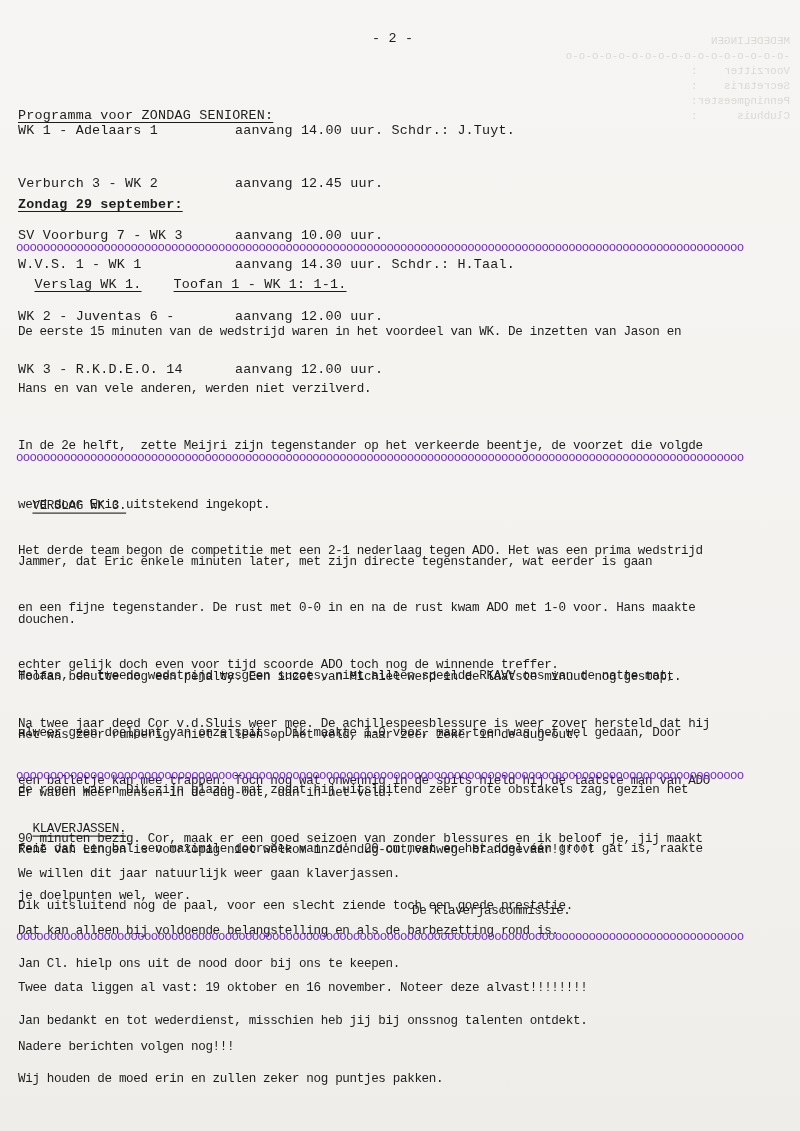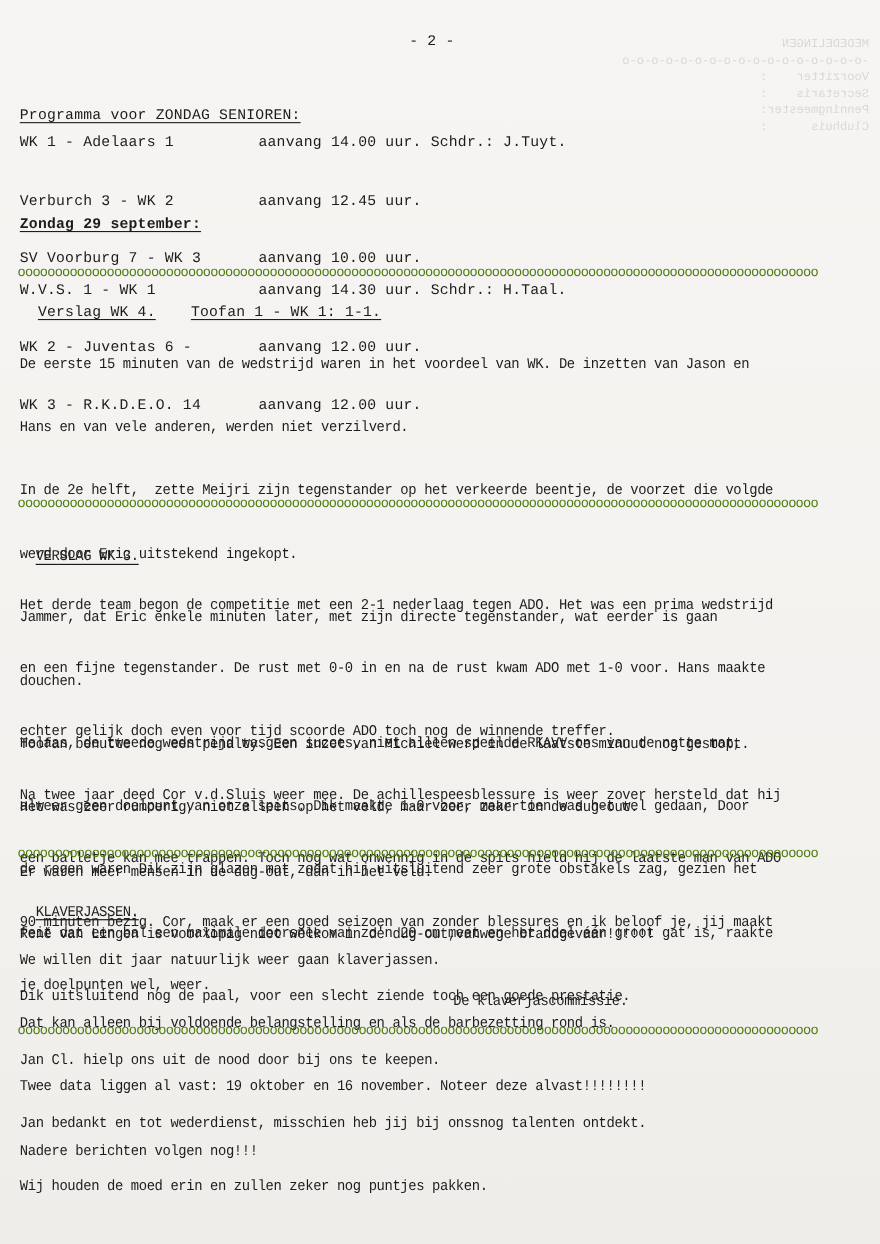--- a/index.html
+++ b/index.html
@@ -18,61 +18,61 @@
     position: absolute; left: 430px; top: 34px; width: 360px;
     font-family: "Liberation Mono", monospace; font-size: 11px; line-height: 15px;
     color: #cfcdc9; transform: scaleX(-1); white-space: pre; opacity: .7;
   }
   .pagenum { position: absolute; left: 372px; top: 30px; font-size: 14px; }
   .block { position: absolute; left: 18px; white-space: pre; }
   .courier { font-family: "Liberation Mono", monospace; font-size: 13.4px; line-height: 17.5px; letter-spacing: 0.2px; }
   .narrow { font-family: "Liberation Mono", "DejaVu Sans Mono", monospace; font-size: 12.6px; line-height: 17.8px; letter-spacing: -0.35px; transform: scaleY(1.08); transform-origin: left top; }
   .u { text-decoration: underline; text-underline-offset: 3px; }
   .rule { position: absolute; left: 16px; width: 770px; overflow: hidden; white-space: nowrap;
-          font-family: "Liberation Mono", monospace; font-size: 12.4px; letter-spacing: -0.7px; color: #4d7c0f; }
+          font-family: "Liberation Mono", monospace; font-size: 12.4px; letter-spacing: -0.7px; color: #6d28d9; }
   .row { display: flex; }
   .row .match { width: 217px; }
   .line { display: block; }
 </style>
 </head>
 <body>
 
 <div class="page"></div>
 
 <div class="bleed">MEDEDELINGEN
 -o-o-o-o-o-o-o-o-o-o-o-o-o-o-o-o-o
 Voorzitter    :
 Secretaris    :
 Penningmeester:
 Clubhuis      :
 </div>
 
 <div class="pagenum courier">- 2 -</div>
 
-<div class="block courier" style="top:62px;">
+<div class="block courier" style="top:72px;">
   <span class="line u">Programma voor ZONDAG SENIOREN:</span>
 </div>
 
 <div class="block courier" style="top:87px;">
   <div class="row"><span class="match">WK 1 - Adelaars 1</span><span>aanvang 14.00 uur.</span>&nbsp;<span>Schdr.: J.Tuyt.</span></div>
   <div class="row"><span class="match">Verburch 3 - WK 2</span><span>aanvang 12.45 uur.</span></div>
   <div class="row"><span class="match">SV Voorburg 7 - WK 3</span><span>aanvang 10.00 uur.</span></div>
 </div>
 
 <div class="block courier" style="top:161px;">
   <span class="line u" style="margin-bottom:7px;font-weight:bold;">Zondag 29 september:</span>
   <div class="row"><span class="match">W.V.S. 1 - WK 1</span><span>aanvang 14.30 uur.</span>&nbsp;<span>Schdr.: H.Taal.</span></div>
   <div class="row"><span class="match">WK 2 - Juventas 6 -</span><span>aanvang 12.00 uur.</span></div>
   <div class="row"><span class="match">WK 3 - R.K.D.E.O. 14</span><span>aanvang 12.00 uur.</span></div>
 </div>
 
 <div class="rule" style="top:241px;">oooooooooooooooooooooooooooooooooooooooooooooooooooooooooooooooooooooooooooooooooooooooooooooooooooooooooooo</div>
 
 <div class="block courier" style="top:258px;">
-  <span class="u">Verslag WK 4.</span><span style="display:inline-block;width:32px;"></span><span class="u">Toofan 1 - WK 1: 1-1.</span>
+  <span class="u">Verslag WK 1.</span><span style="display:inline-block;width:32px;"></span><span class="u">Toofan 1 - WK 1: 1-1.</span>
 </div>
 
 <div class="block narrow" style="top:284px;">
   <span class="line">De eerste 15 minuten van de wedstrijd waren in het voordeel van WK. De inzetten van Jason en</span>
   <span class="line">Hans en van vele anderen, werden niet verzilverd.</span>
   <span class="line">In de 2e helft,  zette Meijri zijn tegenstander op het verkeerde beentje, de voorzet die volgde</span>
   <span class="line">werd door Eric uitstekend ingekopt.</span>
   <span class="line">Jammer, dat Eric enkele minuten later, met zijn directe tegenstander, wat eerder is gaan</span>
   <span class="line">douchen.</span>
   <span class="line">Toofan benutte nog een penalty. Een inzet van Michiel werd in de laatste minuut nog gestopt.</span>

